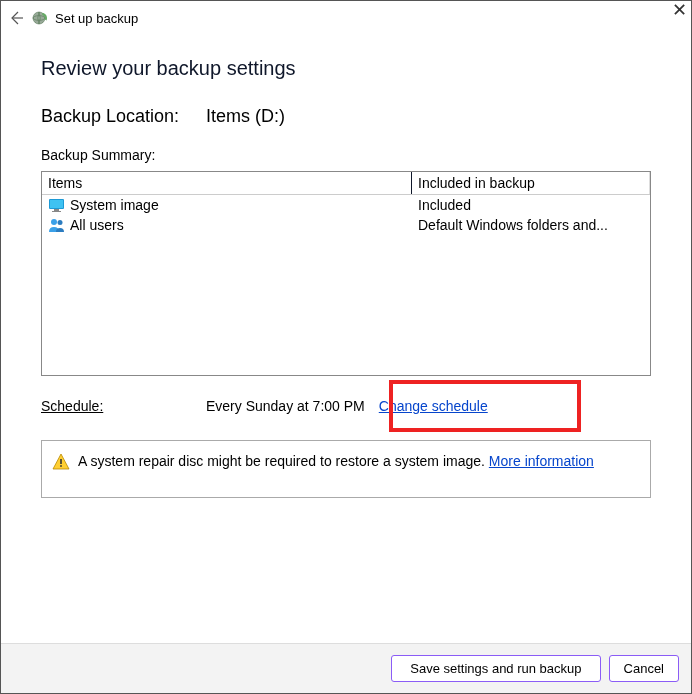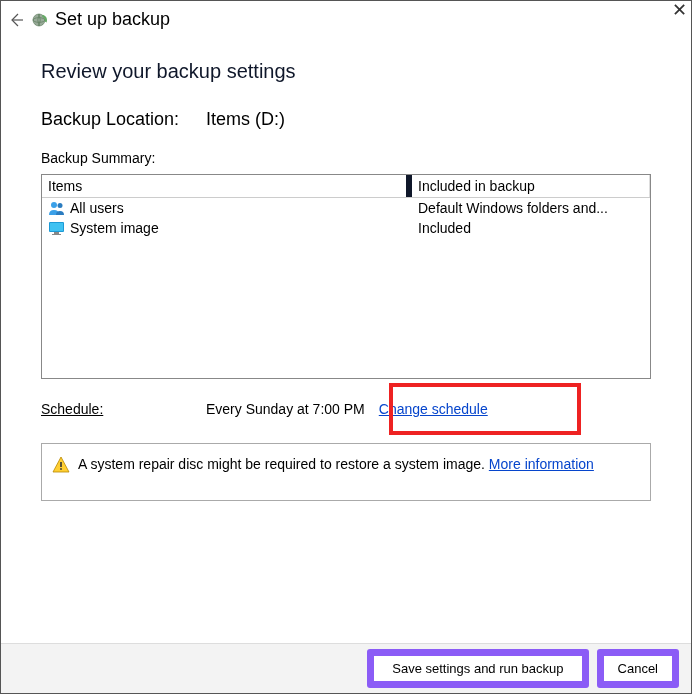--- a/index.html
+++ b/index.html
@@ -23,21 +23,21 @@
     .back-arrow {
       width: 18px; height: 18px;
       display: flex; align-items: center; justify-content: center;
       color: #555;
       cursor: pointer;
     }
     .globe-icon {
       width: 18px; height: 18px;
       display:flex; align-items:center; justify-content:center;
     }
-    .title-text { font-size: 18px; }
+    .title-text { font-size: 13px; }
     .close-x {
       position: absolute;
       top: -2px; right: 4px;
       font-size: 18px;
       font-weight: 300;
       color: #333;
       cursor: pointer;
     }
     .content {
       padding: 24px 40px 10px 40px;
@@ -65,21 +65,21 @@
       margin-bottom: 22px;
     }
     .thead {
       display: flex;
       border-bottom: 1px solid #ccc;
       font-size: 14px;
     }
     .thead .col1 {
       width: 370px;
       padding: 3px 6px;
-      border-right: 6px solid #0f172a;
+      border-right: 1px solid #0f172a;
     }
     .thead .col2 {
       flex: 1;
       padding: 3px 6px;
       border-right: 1px solid #ddd;
     }
     .trow {
       display: flex;
       font-size: 14px;
       padding: 2px 0;
@@ -144,21 +144,21 @@
       background: #f3f3f3;
       border-top: 1px solid #ddd;
       display: flex;
       justify-content: flex-end;
       align-items: center;
       padding: 0 12px;
       gap: 8px;
     }
     .btn {
       background: #fff;
-      border: 7px solid #8b5cf6;
+      border: 1px solid #8b5cf6;
       border-radius: 3px;
       font-size: 13px;
       padding: 5px 14px;
       cursor: pointer;
       font-family: inherit;
     }
     .btn.primary { padding: 5px 18px; }
   </style>
 </head>
 <body>
@@ -191,49 +191,49 @@
     <div class="label">Backup Location:</div>
     <div class="value">Items (D:)</div>
   </div>
 
   <div class="summary-label">Backup Summary:</div>
 
   <div class="table-box">
     <div class="thead">
       <div class="col1">Items</div>
       <div class="col2">Included in backup</div>
+    </div>
+    <div class="trow">
+      <div class="col1">
+        <span class="monitor-icon">
+          <svg width="18" height="16" viewBox="0 0 18 16">
+              <rect x="1" y="2" width="15" height="10" rx="1" fill="#1d9ad6"></rect>
+              <rect x="2" y="3" width="13" height="8" fill="#3fc2f2"></rect>
+              <rect x="6" y="12" width="5" height="2" fill="#888"></rect>
+              <rect x="4" y="14" width="9" height="1" fill="#888"></rect>
+            </svg>
+        </span>
+        <span>System image</span>
+      </div>
+      <div class="col2">Included</div>
     </div>
     <div class="trow">
       <div class="col1">
         <span class="users-icon">
           <svg width="18" height="16" viewBox="0 0 18 16">
               <circle cx="6" cy="5" r="3" fill="#3aa0e8"></circle>
               <path d="M1 15 Q1 10 6 10 Q11 10 11 15 Z" fill="#3aa0e8"></path>
               <circle cx="12" cy="5.5" r="2.5" fill="#2b7cc0"></circle>
               <path d="M8 15 Q8 11 12 11 Q16 11 16 15 Z" fill="#2b7cc0"></path>
             </svg>
         </span>
         <span>All users</span>
       </div>
       <div class="col2">Default Windows folders and...</div>
     </div>
-    <div class="trow">
-      <div class="col1">
-        <span class="monitor-icon">
-          <svg width="18" height="16" viewBox="0 0 18 16">
-              <rect x="1" y="2" width="15" height="10" rx="1" fill="#1d9ad6"></rect>
-              <rect x="2" y="3" width="13" height="8" fill="#3fc2f2"></rect>
-              <rect x="6" y="12" width="5" height="2" fill="#888"></rect>
-              <rect x="4" y="14" width="9" height="1" fill="#888"></rect>
-            </svg>
-        </span>
-        <span>System image</span>
-      </div>
-      <div class="col2">Included</div>
-    </div>
   </div>
 
   <div class="schedule-row">
     <div class="label">Schedule:</div>
     <div class="value">Every Sunday at 7:00 PM</div>
     <a class="change-link">Change schedule</a>
     <div class="red-box"></div>
   </div>
 
   <div class="notice-box">

